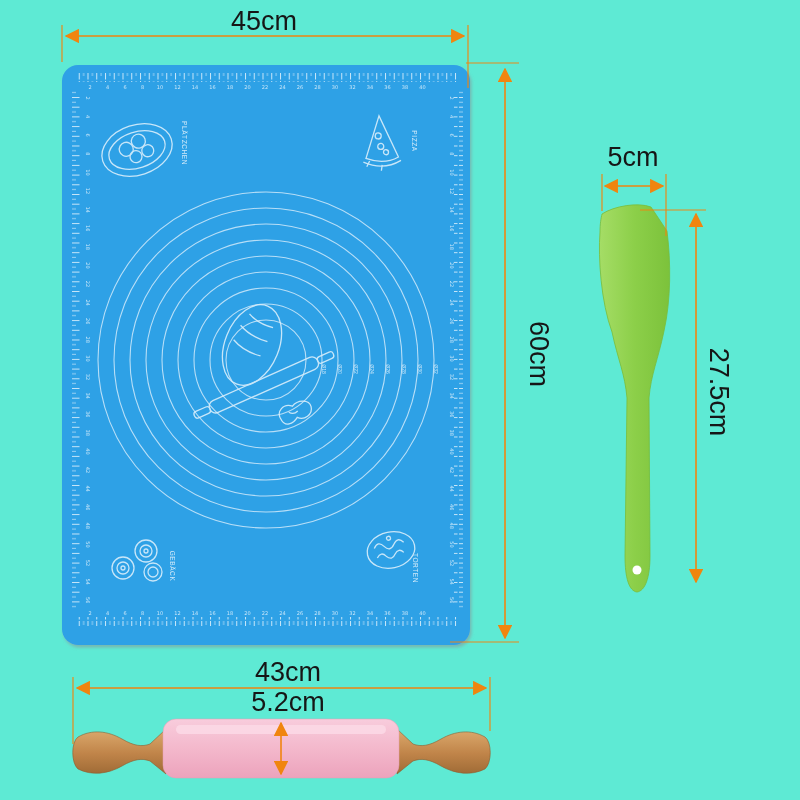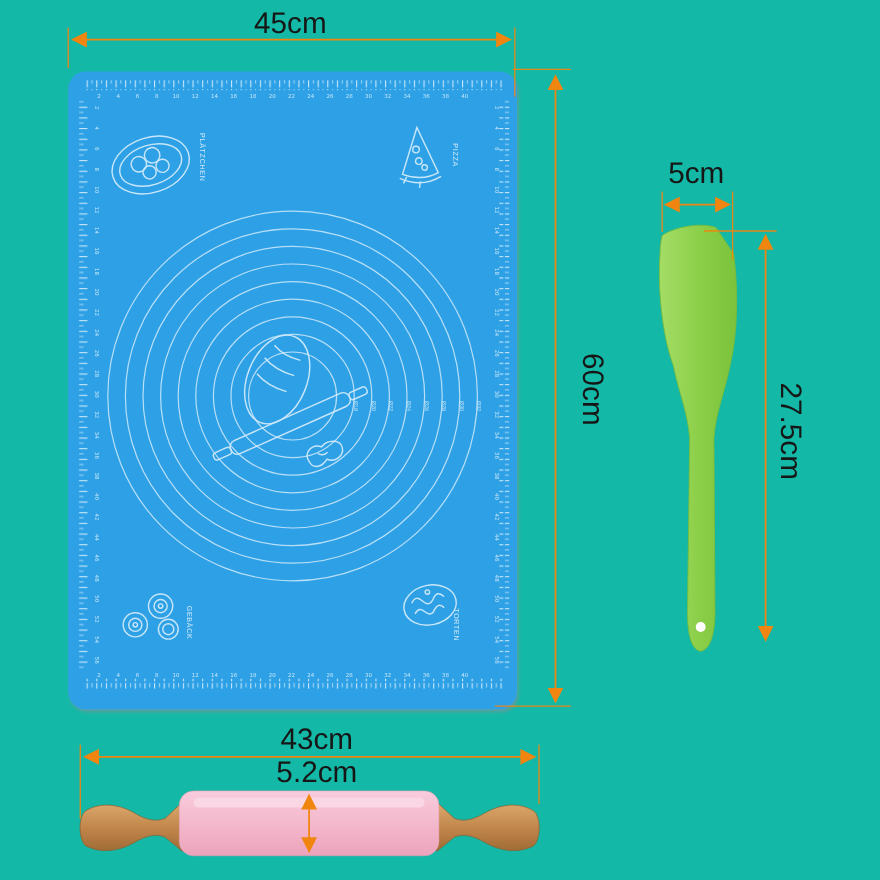--- a/index.html
+++ b/index.html
@@ -1,16 +1,16 @@
 <!DOCTYPE html>
 <html><head>
 <meta charset="utf-8">
 <style>
   html,body{margin:0;padding:0;background:#ffffff;}
-  .stage{position:relative;width:800px;height:800px;background:#14b8a6;overflow:hidden;
+  .stage{position:relative;width:800px;height:800px;background:#5eead4;overflow:hidden;
          font-family:"Liberation Sans", sans-serif;}
   svg{display:block;}
   .dim-line{stroke:#F0850F;stroke-width:1.6;fill:none;}
   .ext-line{stroke:#F0850F;stroke-width:1.2;fill:none;opacity:.95;}
   .dim-label{font-family:"Liberation Sans",sans-serif;font-size:27px;fill:#161616;text-anchor:middle;}
   .mat-art{stroke:#D9EEFB;stroke-width:1.3;fill:none;opacity:.9;}
   .mat-circle{stroke:#D9EEFB;stroke-width:1.1;fill:none;opacity:.8;}
   .mat-corner-label{font-family:"Liberation Sans",sans-serif;font-size:6.5px;fill:#D9EEFB;
                     letter-spacing:.6px;text-anchor:middle;opacity:.95;}
   .circle-label{font-family:"Liberation Sans",sans-serif;font-size:5px;fill:#D9EEFB;

